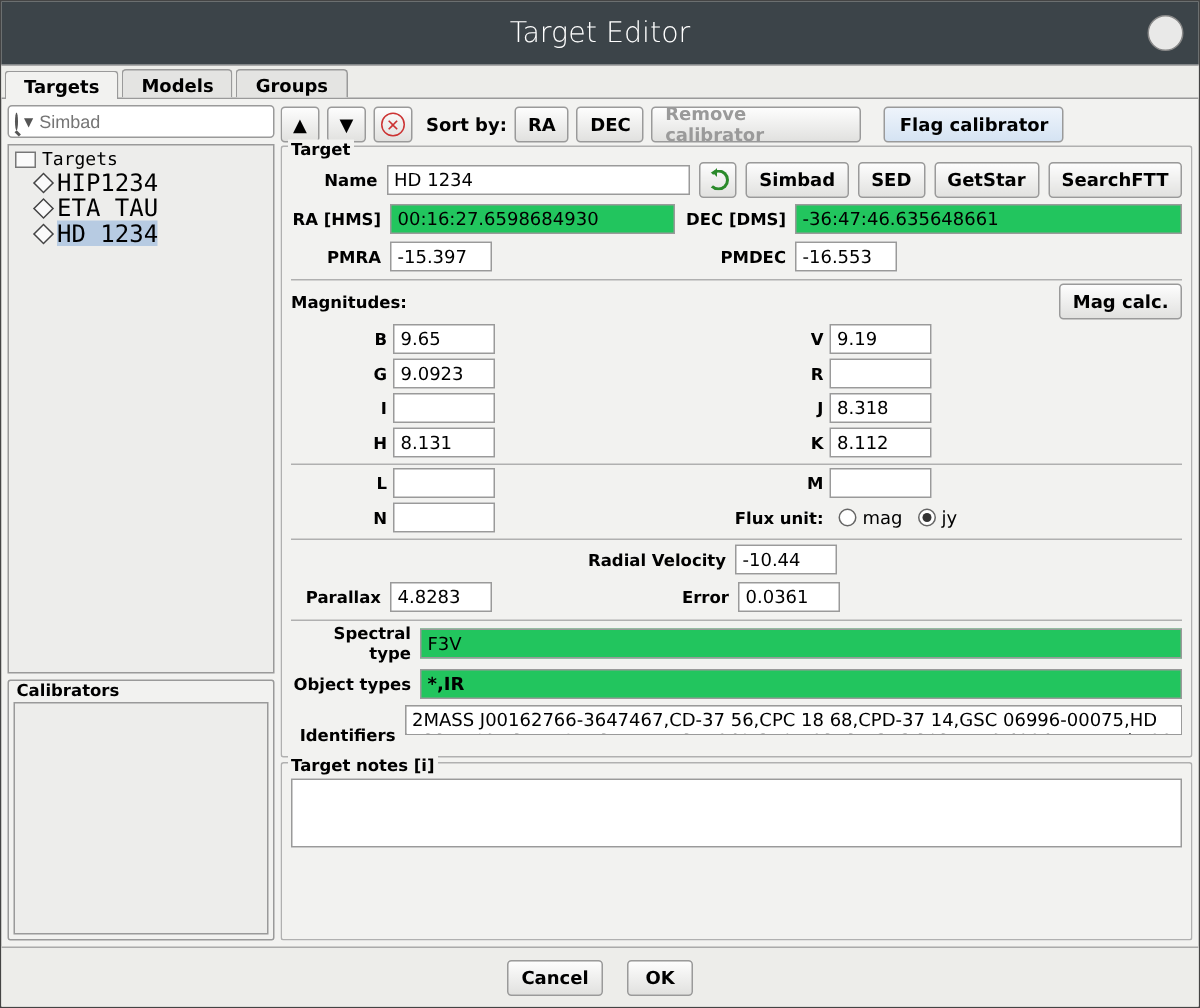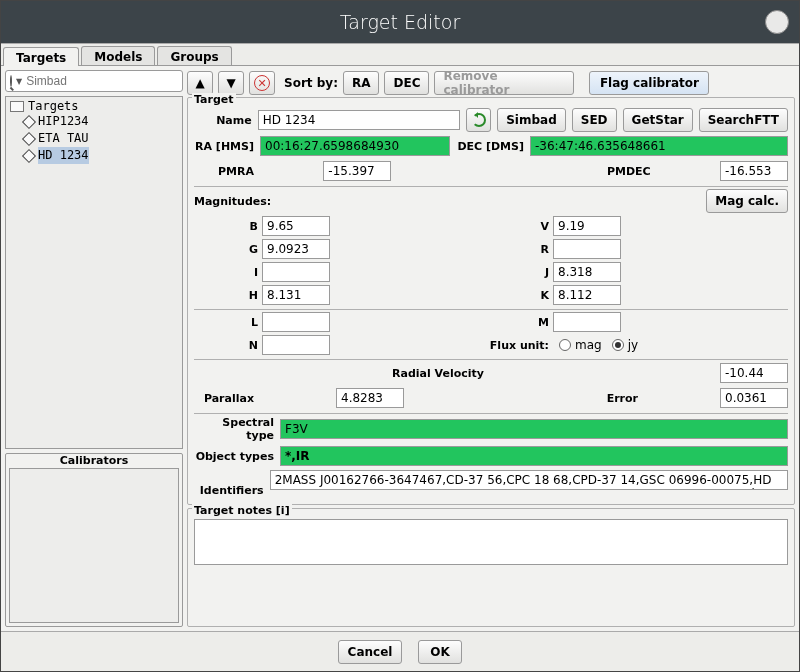--- a/index.html
+++ b/index.html
@@ -16,36 +16,36 @@
 .leftcol { width: 178px; display: flex; flex-direction: column; gap: 4px; }
 .searchbox { display: flex; align-items: center; border: 1px solid #9a9a9a; background: #fff; height: 22px; padding: 0 4px; gap: 4px; border-radius: 3px; }
 .searchbox .mag { width: 12px; height: 12px; display: inline-block; border: 1.5px solid #555; border-radius: 50%; position: relative; }
 .searchbox .mag::after { content: ""; position: absolute; right: -3px; bottom: -3px; width: 4px; height: 1.5px; background: #555; transform: rotate(45deg); }
 .searchbox .dd { font-size: 8px; color: #555; }
 .searchbox input { border: none; outline: none; flex: 1; font-size: 12px; color: #888; font-style: normal; background: transparent; }
 .treebox { flex: 1; border: 1px solid #9a9a9a; background: #ededeb; padding: 2px 4px; overflow: auto; }
 .treebox .root { display: flex; align-items: center; gap: 4px; }
 .folder-icon { width: 14px; height: 11px; border: 1px solid #777; background: #fafafa; position: relative; }
 .treebox .root span { font-family: monospace; font-size: 12px; }
-.treebox .item { display: flex; align-items: center; gap: 4px; padding-left: 14px; font-family: monospace; font-size: 12px; line-height: 17px; }
+.treebox .item { display: flex; align-items: center; gap: 4px; padding-left: 14px; font-family: monospace; font-size: 16px; line-height: 17px; }
 .treebox .item .diamond { width: 10px; height: 10px; border: 1px solid #444; transform: rotate(45deg); background: #fafafa; flex-shrink: 0; }
 .treebox .item.selected .label { background: #b7cbe2; }
-.caliboxframe { border: 1px solid #9a9a9a; border-radius: 2px; padding: 0 3px 3px 3px; background: #f2f2f0; text-align: center; }
+.caliboxframe { border: 1px solid #9a9a9a; border-radius: 2px; padding: 0 3px 3px 3px; background: #f2f2f0; }
 .caliboxframe .lbl { font-size: 11px; font-weight: bold; position: relative; top: -1px; background: #f2f2f0; padding: 0 2px; }
 .calibox { height: 155px; border: 1px solid #9a9a9a; background: #ededeb; }
 .rightcol { flex: 1; display: flex; flex-direction: column; gap: 3px; overflow: auto; }
 .toolbar { display: flex; align-items: center; gap: 5px; height: 26px; }
 .btn { display: inline-flex; align-items: center; justify-content: center; background: linear-gradient(#fdfdfd, #e1e1df); border: 1px solid #9a9a9a; border-radius: 3px; height: 24px; padding: 0 8px; font-size: 12px; cursor: pointer; }
 .btn.icon { width: 26px; padding: 0; font-weight: bold; }
 .btn.bold { font-weight: bold; }
 .btn.highlight { background: linear-gradient(#eef4fb, #d5e3f3); }
 .btn.disabled { color: #9a9a9a; }
 .fieldset { border: 1px solid #b0b0b0; border-radius: 2px; padding: 4px 6px; background: #f2f2f0; }
 .fieldset > .legend { font-size: 11px; font-weight: bold; position: relative; top: -10px; left: -2px; background: #f2f2f0; padding: 0 2px; display: inline-block; }
-.fieldset .row { display: flex; align-items: center; gap: 6px; margin-bottom: 3px; min-height: 22px; justify-content: space-between; }
+.fieldset .row { display: flex; align-items: center; gap: 6px; margin-bottom: 3px; min-height: 22px; }
 .fieldset .lbl { text-align: right; font-size: 11px; font-weight: bold; }
 .fieldset .lbl.w60 { width: 60px; }
 input.txt, textarea.txt { border: 1px solid #9a9a9a; background: #fff; font-size: 12px; padding: 2px 4px; height: 20px; font-family: inherit; }
 input.txt.ro { background: #22c55e; }
 .sep { border-top: 1px solid #b0b0b0; margin: 4px 0 2px 0; }
 .magrow { display: flex; align-items: center; margin-bottom: 3px; }
 .magrow .ml { width: 68px; text-align: right; font-weight: bold; font-size: 11px; padding-right: 4px; }
 .magrow .mi { width: 68px; }
 .magrow .gap { width: 155px; }
 .identarea { width: 100%; height: 50px; font-family: monospace; font-size: 11px; resize: none; overflow-y: scroll; }

